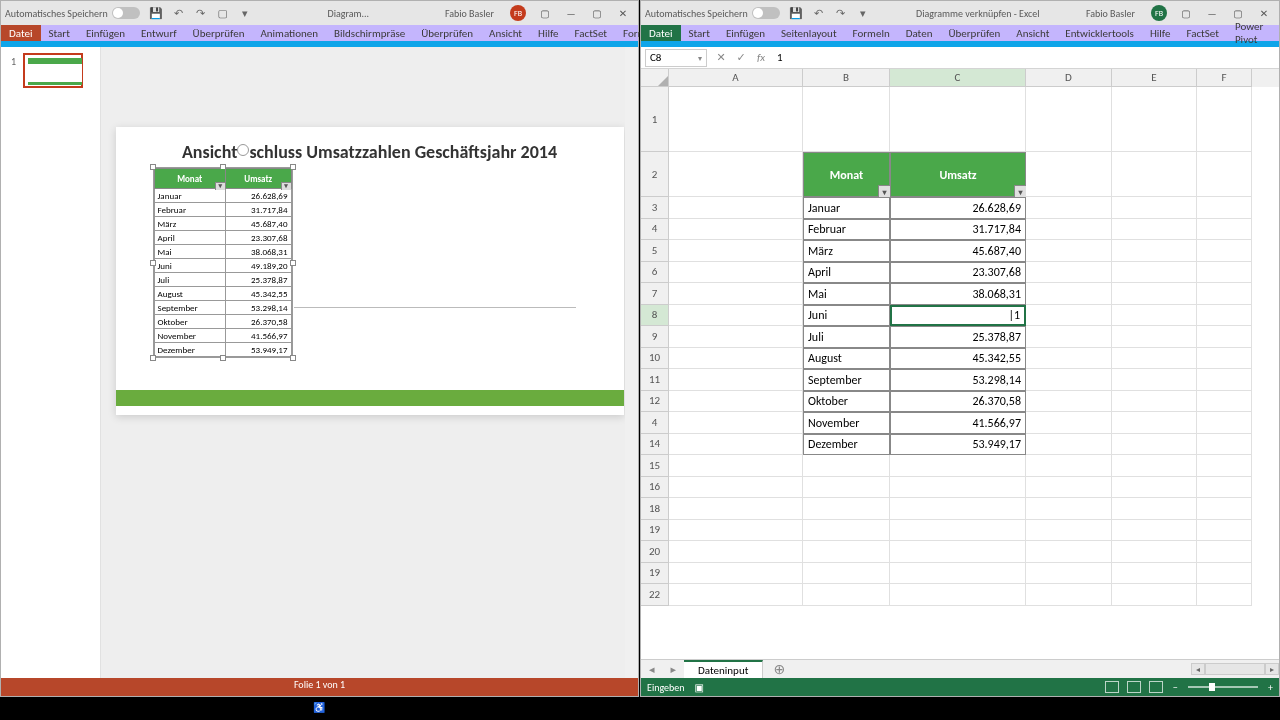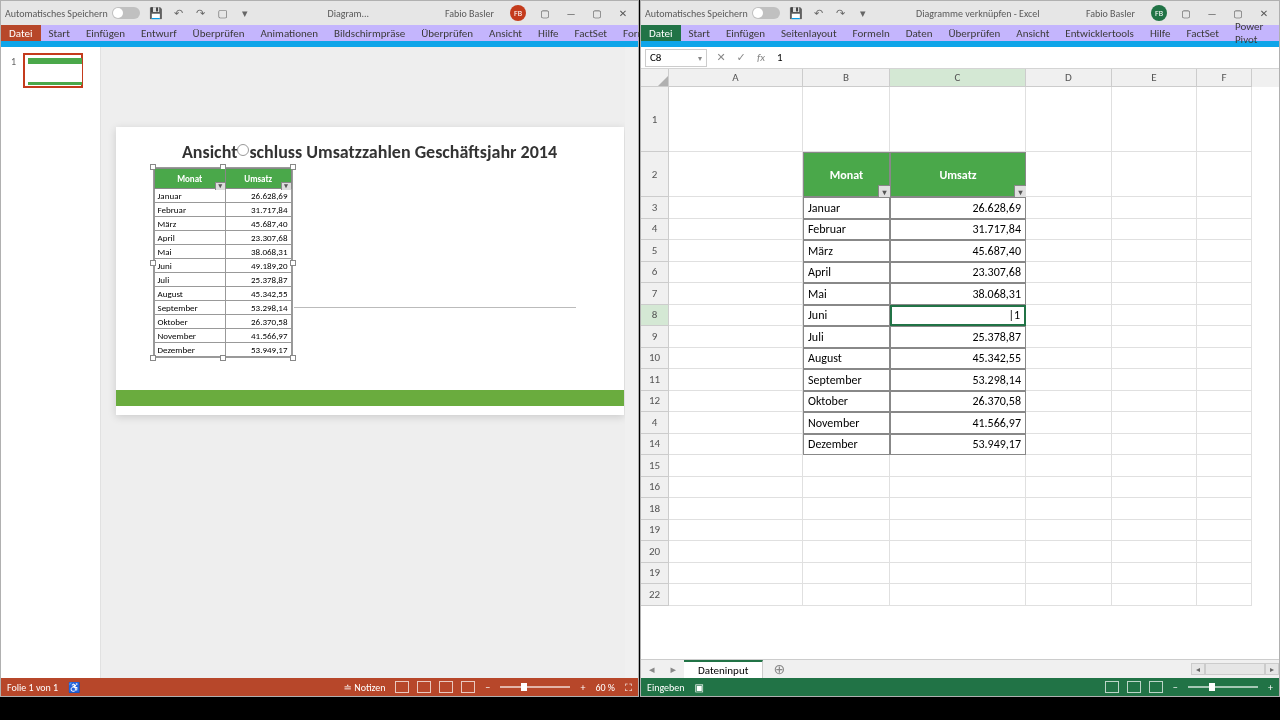--- a/index.html
+++ b/index.html
@@ -52,21 +52,21 @@
 .mini-table th { background: #4aa84a; color: #fff; font-weight: 600; padding: 4px 2px; border: 1px solid #888; position: relative; }
 .mini-table td { border: 1px solid #999; padding: 1px 3px; background: #fff; }
 .mini-table td:last-child { text-align: right; }
 .filter-tab { position: absolute; right: 0; bottom: -2px; width: 10px; height: 8px; background: #ddd; border-left: 1px solid #888; border-top: 1px solid #888; font-size: 7px; color: #555; line-height: 6px; text-align: center; }
 
 .slide-hr { position: absolute; left: 178px; right: 48px; top: 180px; border-top: 1px solid #bbb; }
 .slide-bar { position: absolute; left: 0; right: 0; bottom: 9px; height: 16px; background: #6aac3e; }
 
 
 .statusbar { height: 18px; display: flex; align-items: center; font-size: 10px; color: #fff; padding: 0 6px; gap: 10px; }
-.ppt .statusbar { background: #b7472a; }
+.ppt .statusbar { background: #b7472a; flex-direction: column; }
 .xls .statusbar { background: #217346; }
 .statusbar .spacer { flex: 1; }
 .statusbar .zoom-track { width: 70px; height: 2px; background: rgba(255,255,255,0.6); position: relative; }
 .statusbar .zoom-track::after { content: ""; position: absolute; left: 30%; top: -3px; width: 6px; height: 8px; background: #fff; }
 .statusbar .view-icons { display: flex; gap: 8px; }
 .statusbar .view-icons span { width: 14px; height: 12px; border: 1px solid rgba(255,255,255,0.7); }
 
 
 .fbar { height: 22px; display: flex; align-items: center; border-bottom: 1px solid #d4d4d4; font-size: 11px; background: #fff; }
 .namebox { width: 62px; border: 1px solid #ccc; height: 18px; padding: 0 4px; margin: 0 4px; display: flex; align-items: center; justify-content: space-between; }

